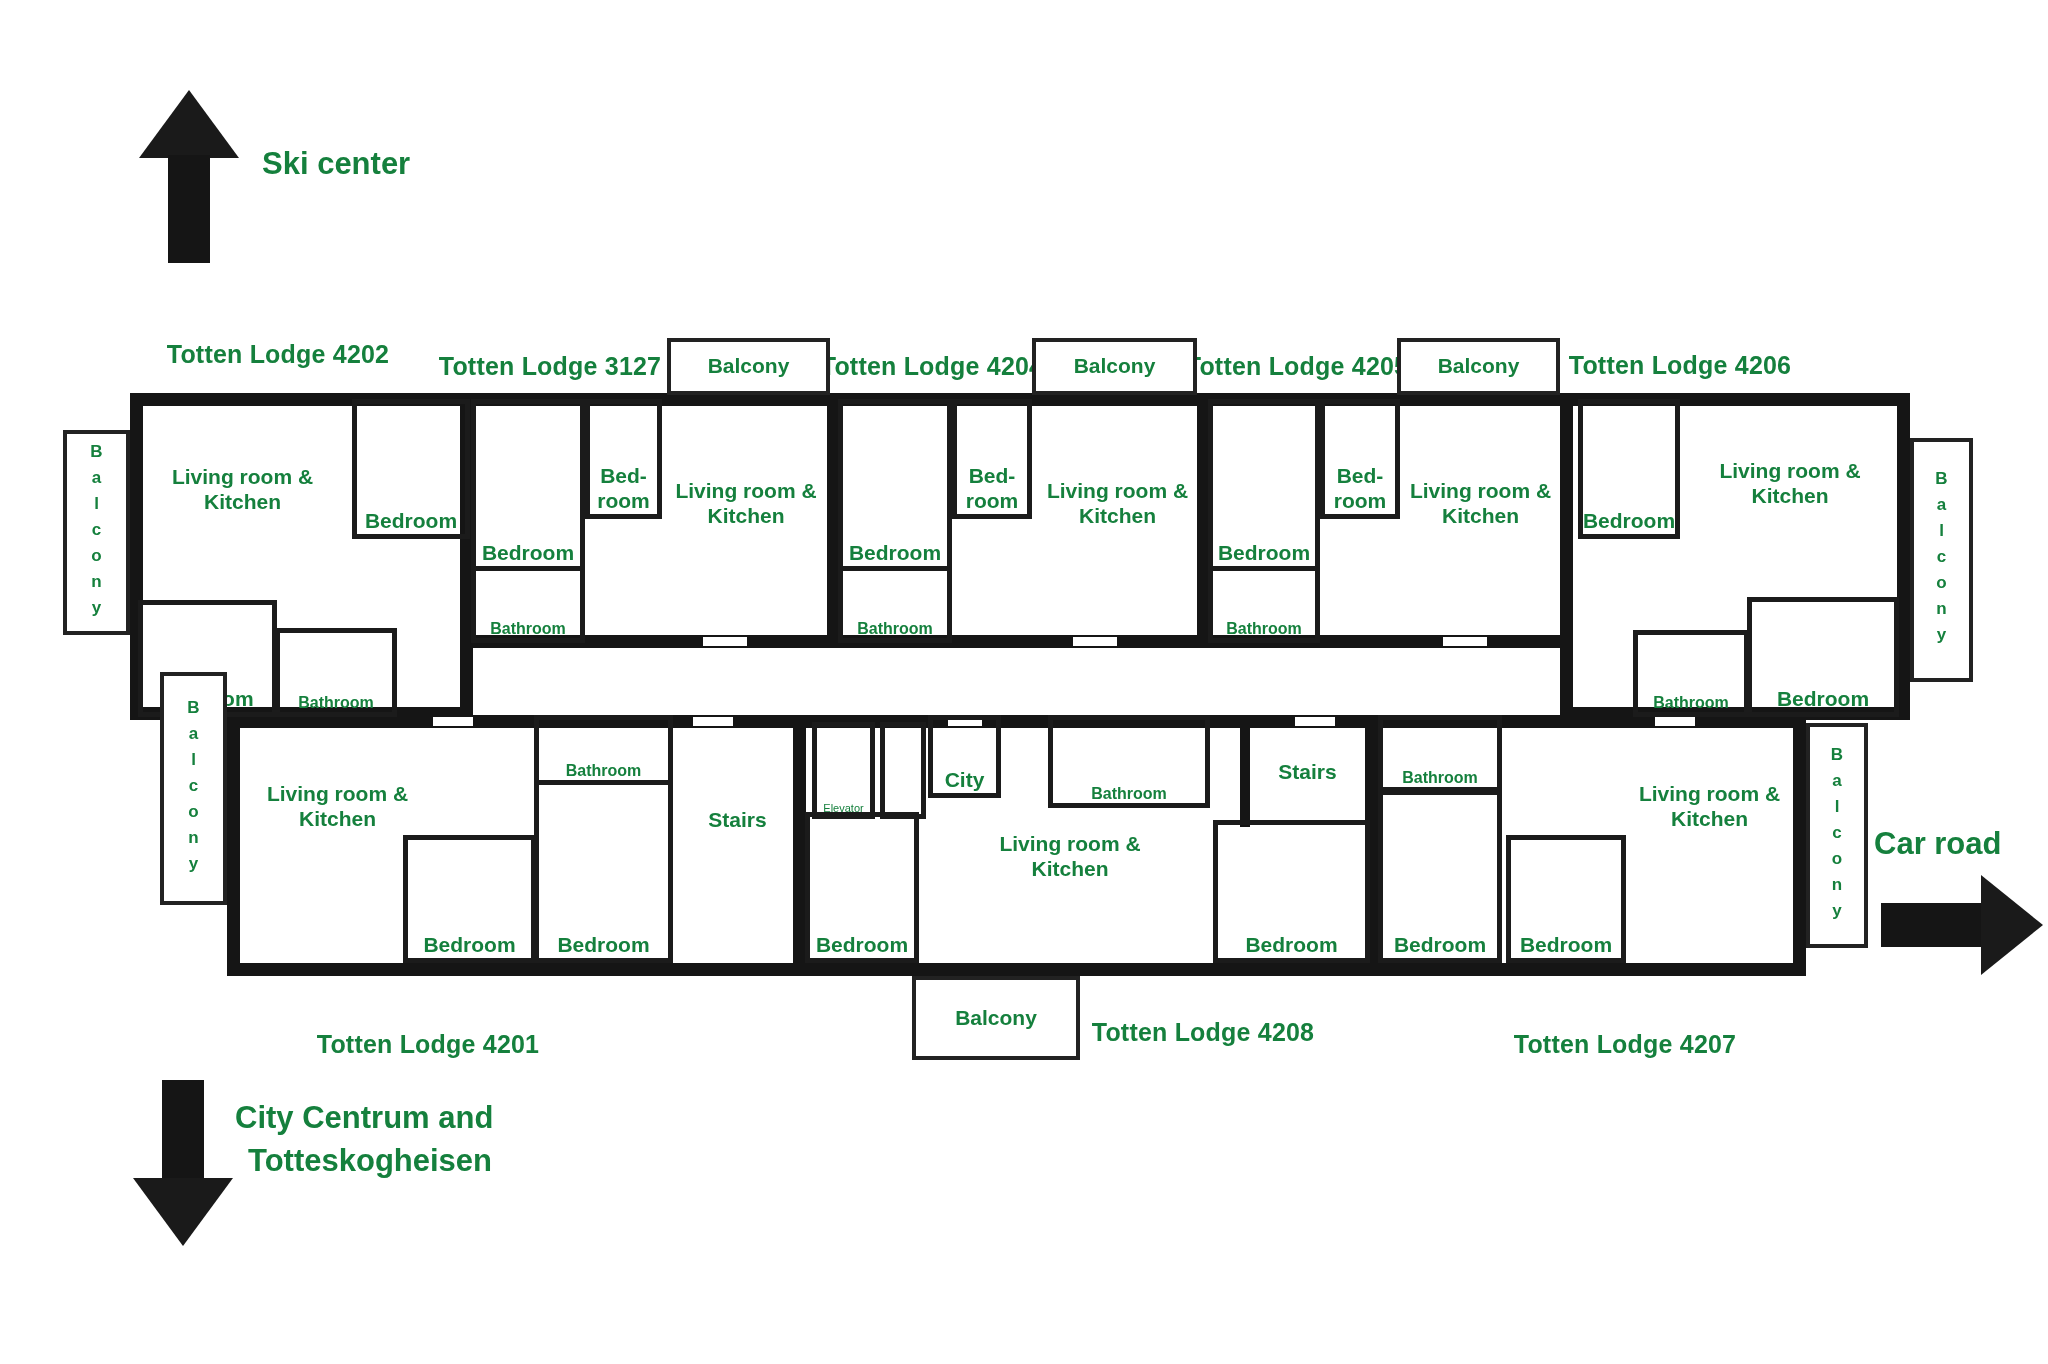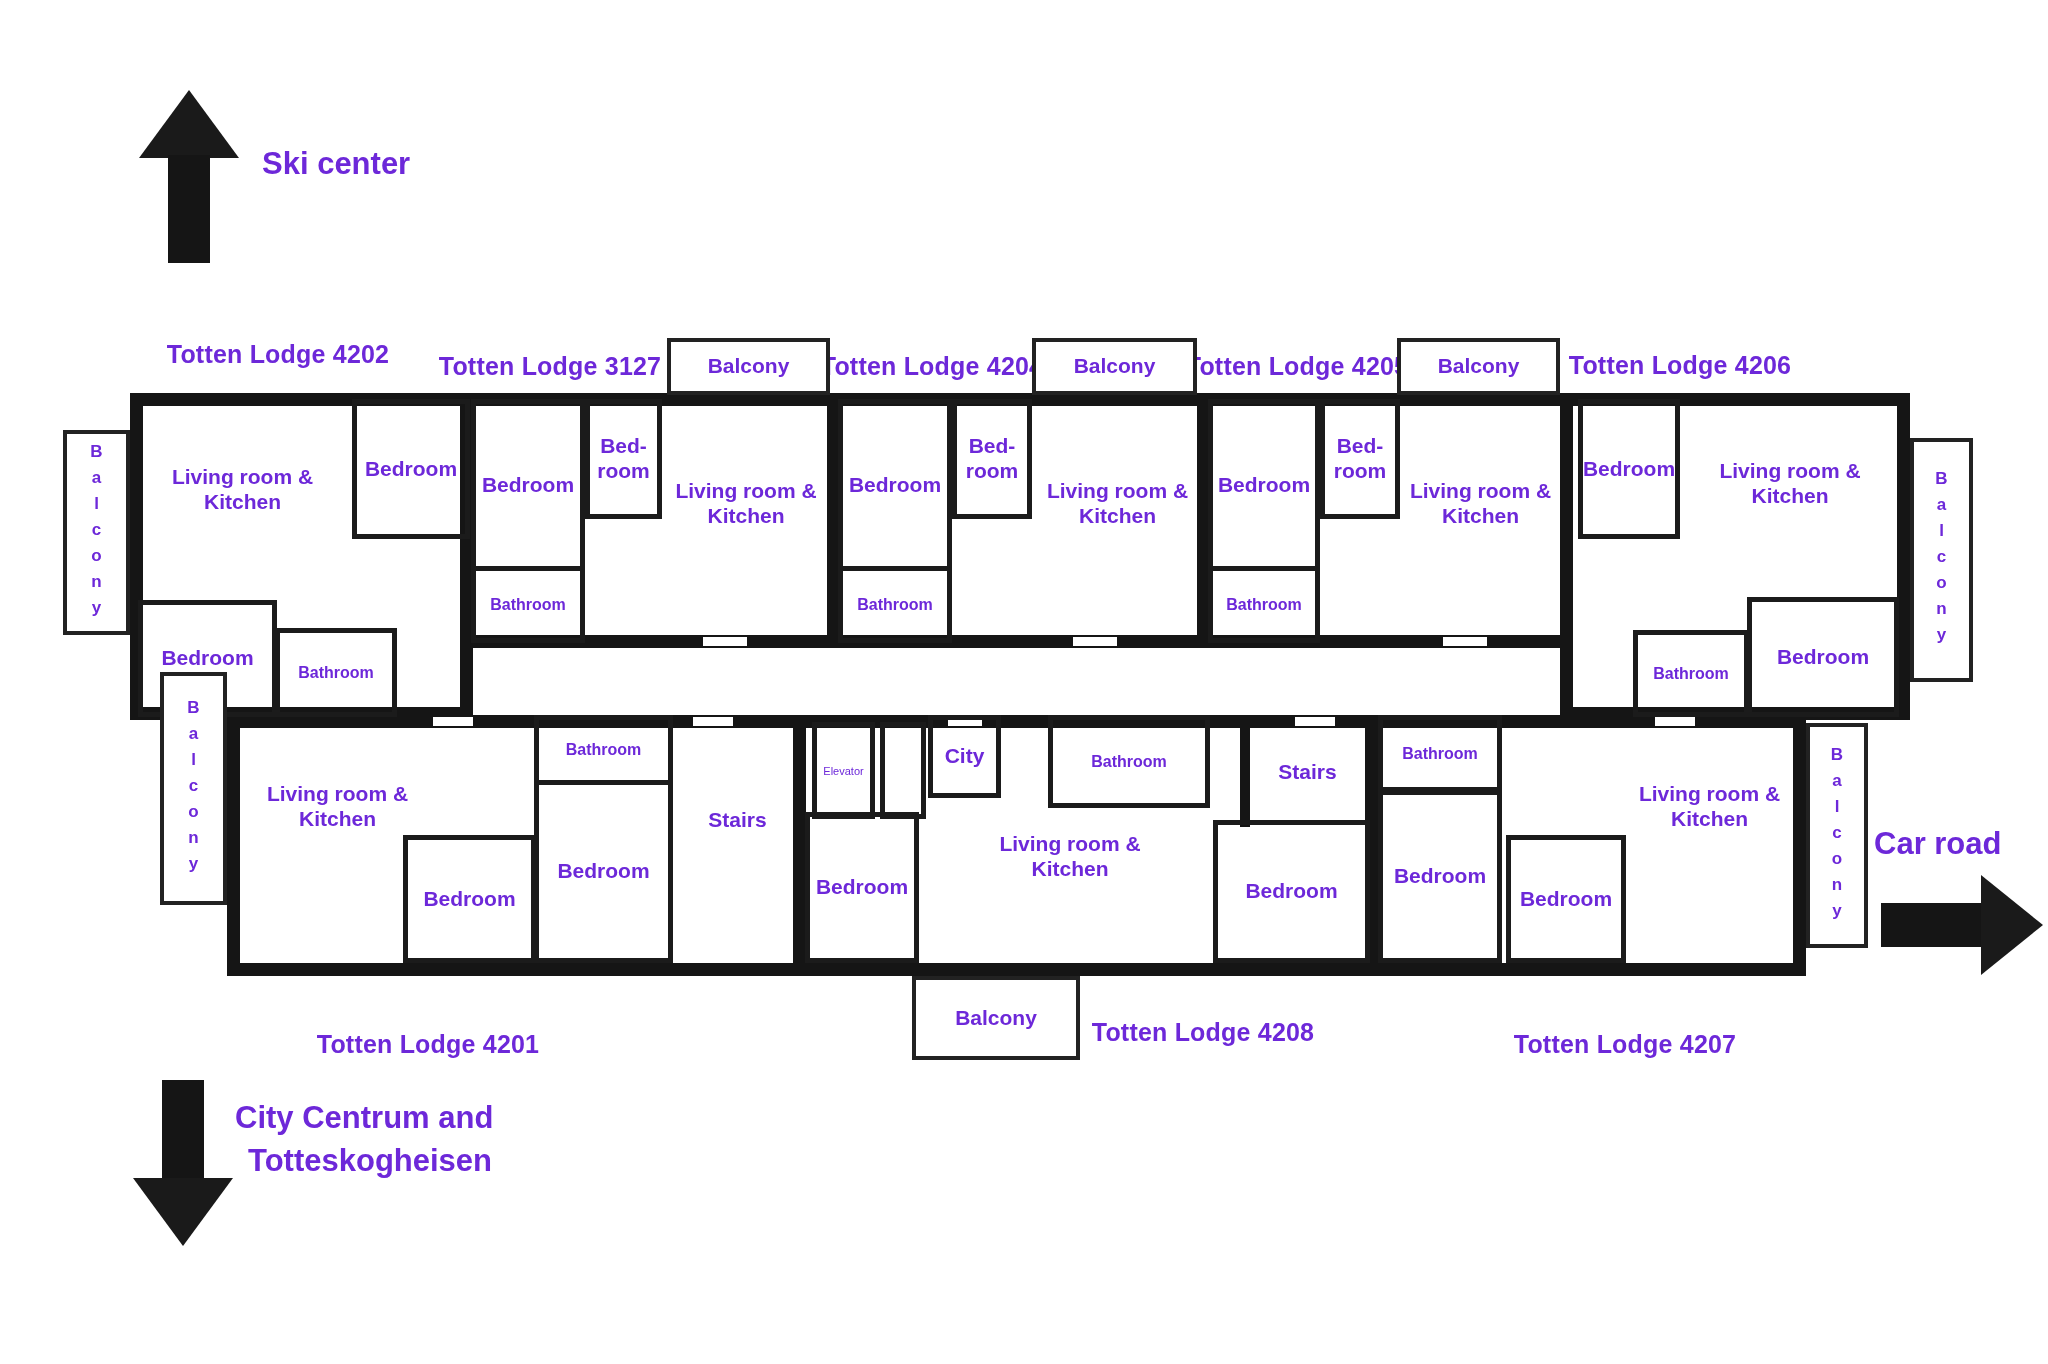--- a/index.html
+++ b/index.html
@@ -1,21 +1,21 @@
 <!DOCTYPE html>
 <html><head>
 <meta charset="utf-8">
 <style>
   html,body{margin:0;padding:0;background:#fff;}
   #canvas{position:relative;width:2048px;height:1364px;background:#fff;overflow:hidden;
-          font-family:"Liberation Sans",sans-serif;color:#6d28d9;}
+          font-family:"Liberation Sans",sans-serif;color:#15803d;}
   .w{position:absolute;background:#151515;}
   .gap{position:absolute;background:#ffffff;}
   .rm{position:absolute;border:5px solid #1b1b1b;box-sizing:border-box;background:transparent;
-      display:flex;align-items:center;justify-content:center;text-align:center;}
+      display:flex;align-items:flex-end;justify-content:center;text-align:center;}
   .bal{position:absolute;border:4px solid #222;box-sizing:border-box;background:#fff;
       display:flex;align-items:center;justify-content:center;text-align:center;}
   .lb{position:absolute;display:flex;flex-direction:column;align-items:center;justify-content:center;
       text-align:center;}
   .rtxt{font-weight:bold;font-size:21px;line-height:1.18;}
   .rtxt-sm{font-weight:bold;font-size:16px;}
   .rtxt-xs{font-weight:normal;font-size:11px;}
   .vt{writing-mode:vertical-rl;text-orientation:upright;font-weight:bold;font-size:17px;
       letter-spacing:7px;line-height:1;}
   .lg{position:absolute;font-weight:bold;font-size:25px;display:flex;align-items:center;

